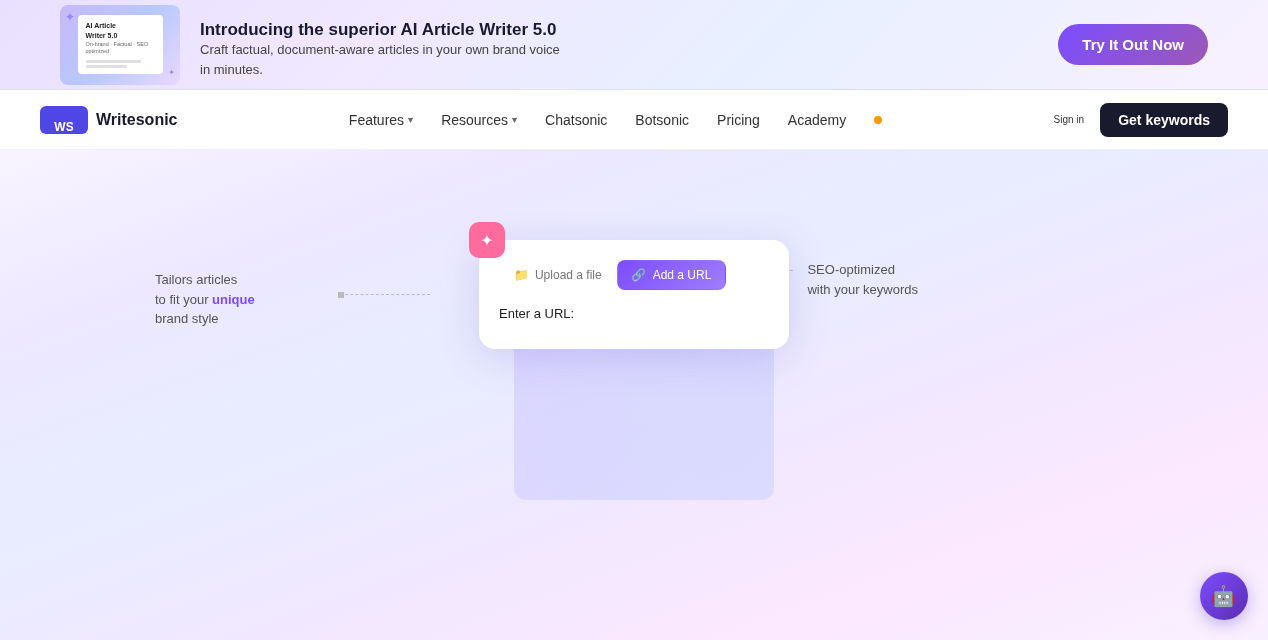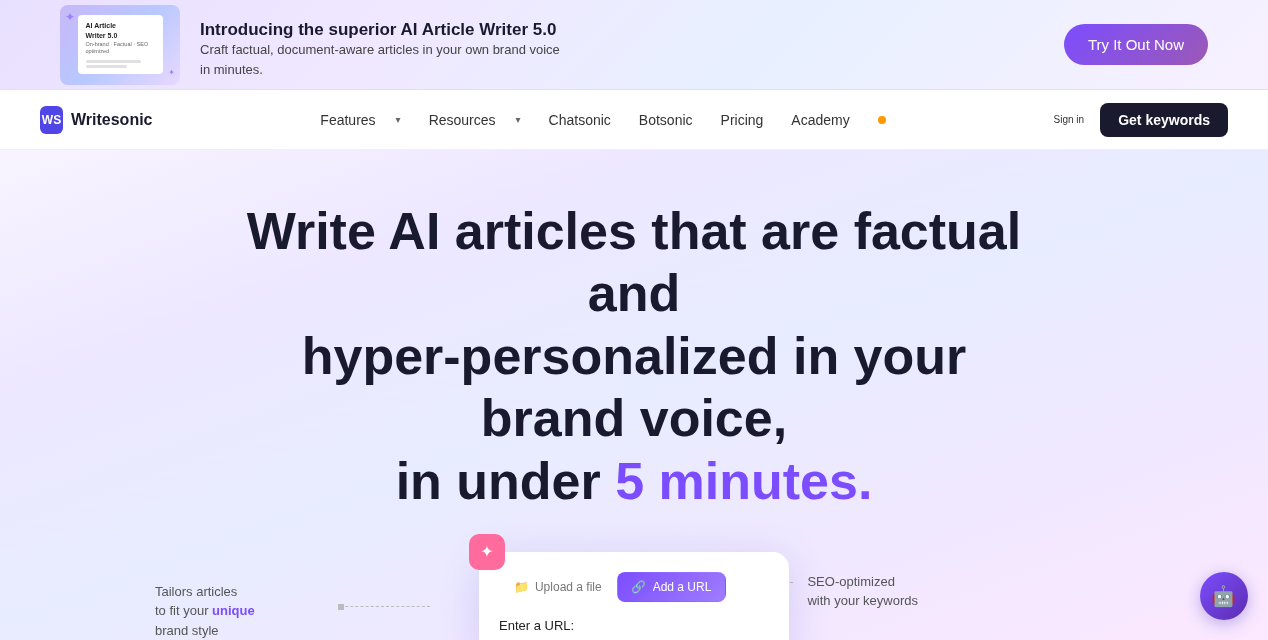--- a/index.html
+++ b/index.html
@@ -25,37 +25,37 @@
     .banner-mockup-inner .mock-title { font-weight: 700; font-size: 7px; color: #222; }
     .banner-mockup-inner .mock-sub { color: #666; font-size: 5.5px; }
     .banner-mockup-inner .mock-bar { background: #e0e0e0; height: 3px; border-radius: 2px; margin-top: 4px; width: 80%; }
     .banner-star-1 { position: absolute; top: 5px; left: 5px; color: #a080ff; font-size: 12px; }
     .banner-star-2 { position: absolute; bottom: 8px; right: 5px; color: #a080ff; font-size: 8px; }
     .banner-text h3 { font-size: 17px; font-weight: 700; color: #1a1a2e; margin-top: 10px; }
     .banner-text p { font-size: 13px; color: #444; line-height: 1.5; max-width: 360px; }
     .banner-cta {
       background: linear-gradient(135deg, #7c4dff, #9b59b6);
       color: white; border: none; border-radius: 25px; padding: 12px 24px;
-      font-size: 15px; font-weight: 400; cursor: pointer; white-space: nowrap;
+      font-size: 15px; font-weight: 700; cursor: pointer; white-space: nowrap;
     }
 
     
     .nav {
       display: flex; align-items: center; justify-content: space-between;
       padding: 0 40px; height: 60px; background: white;
       border-bottom: 1px solid #f0f0f0; position: relative; z-index: 10;
     }
     .nav-logo { display: flex; align-items: center; gap: 8px; }
     .nav-logo-icon {
-      width: 23px; height: 28px; background: #4f46e5; border-radius: 6px;
-      display: flex; align-items: center; justify-content: center; color: white; font-size: 12px; font-weight: 700;
+      width: 48px; height: 28px; background: #4f46e5; border-radius: 6px;
+      display: flex; align-items: flex-end; justify-content: center; color: white; font-size: 12px; font-weight: 700;
     }
     .nav-logo-text { font-size: 16px; font-weight: 700; color: #1a1a2e; }
     .nav-links { display: flex; align-items: center; gap: 28px; }
-    .nav-link { font-size: 14px; color: #333; text-decoration: none; cursor: pointer; display: flex; align-items: center; gap: 20px; justify-content: space-between; }
+    .nav-link { font-size: 14px; color: #333; text-decoration: none; cursor: pointer; display: flex; align-items: center; gap: 4px; justify-content: space-between; }
     .nav-link .chevron { font-size: 10px; color: #666; }
     .nav-dot { width: 8px; height: 8px; background: #ff9800; border-radius: 50%; }
     .nav-right { display: flex; align-items: center; gap: 16px; }
     .nav-signin { font-size: 10px; color: #333; cursor: pointer; }
     .nav-get-started {
       background: #1a1a2e; color: white; border: none; border-radius: 8px;
       padding: 9px 18px; font-size: 14px; font-weight: 600; cursor: pointer;
     }
 
     
@@ -180,25 +180,20 @@
     </a>
     <div class="nav-dot"></div>
   </div>
   <div class="nav-right">
     <span class="nav-signin">Sign in</span>
     <button class="nav-get-started">Get keywords</button>
   </div>
 </nav>
 
 <section class="hero">
-  <h1 class="hero-title">
-    <span>Write AI articles that are factual and</span><br>
-    <span>hyper-personalized in your brand voice,</span><br>
-    <span>in under </span><span class="highlight">5 minutes.</span>
-  </h1>
 
   <div class="demo-area">
 
     <div class="bg-card-1"></div>
 
     <div class="label-tailors">
       <span>Tailors articles</span><br>
       <span>to fit your </span><span class="unique">unique</span><br>
       <span>brand style</span>
     </div>

